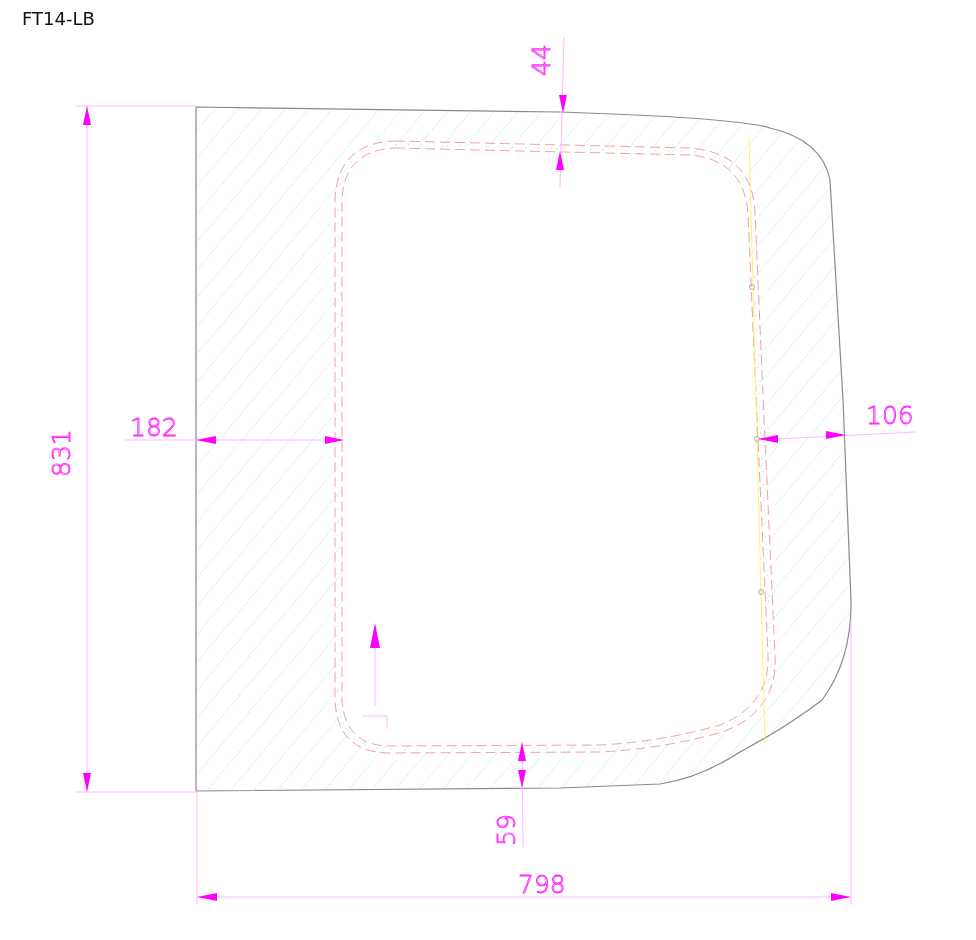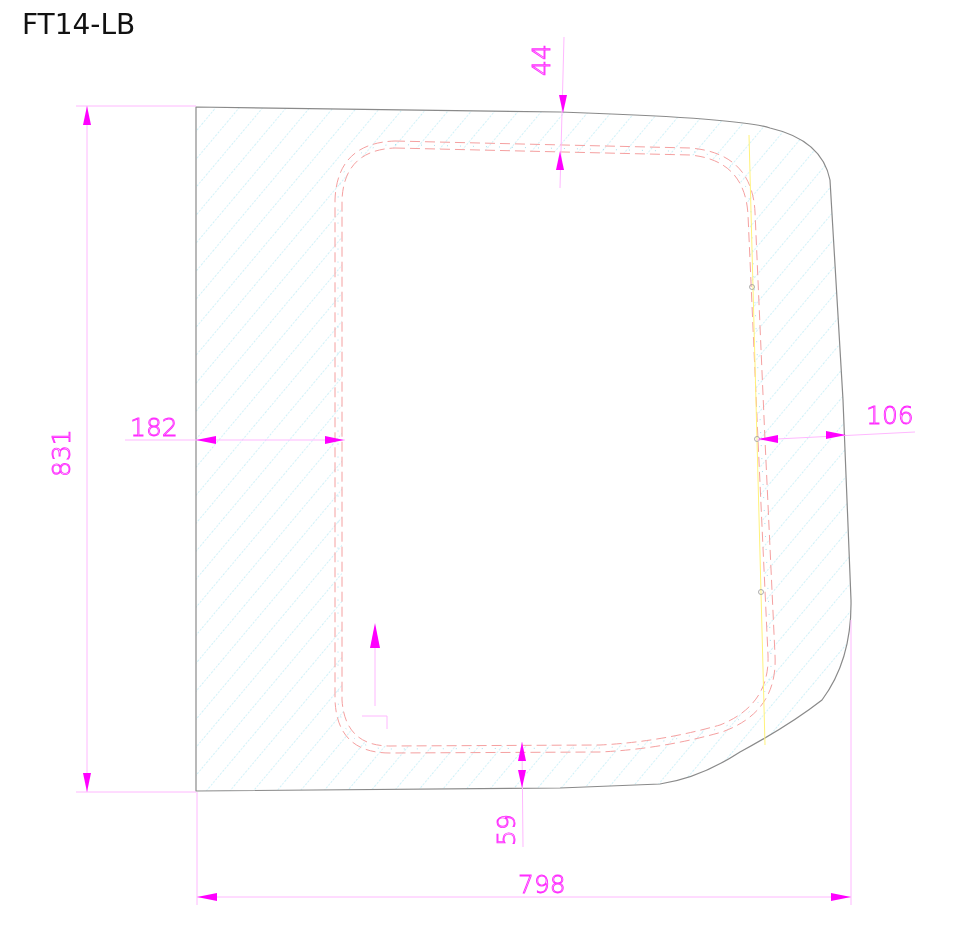--- a/index.html
+++ b/index.html
@@ -11,21 +11,21 @@
       width: 976px;
       height: 940px;
       position: relative;
       overflow: hidden;
       font-family: "DejaVu Sans", sans-serif;
     }
     .part-title {
       position: absolute;
       left: 22px;
       top: 8px;
-      font-size: 28px;
+      font-size: 18px;
       color: #111111;
       font-family: "DejaVu Sans", sans-serif;
       letter-spacing: 0px;
     }
     svg.drawing {
       position: absolute;
       left: 0;
       top: 0;
     }
     .dim-text {

